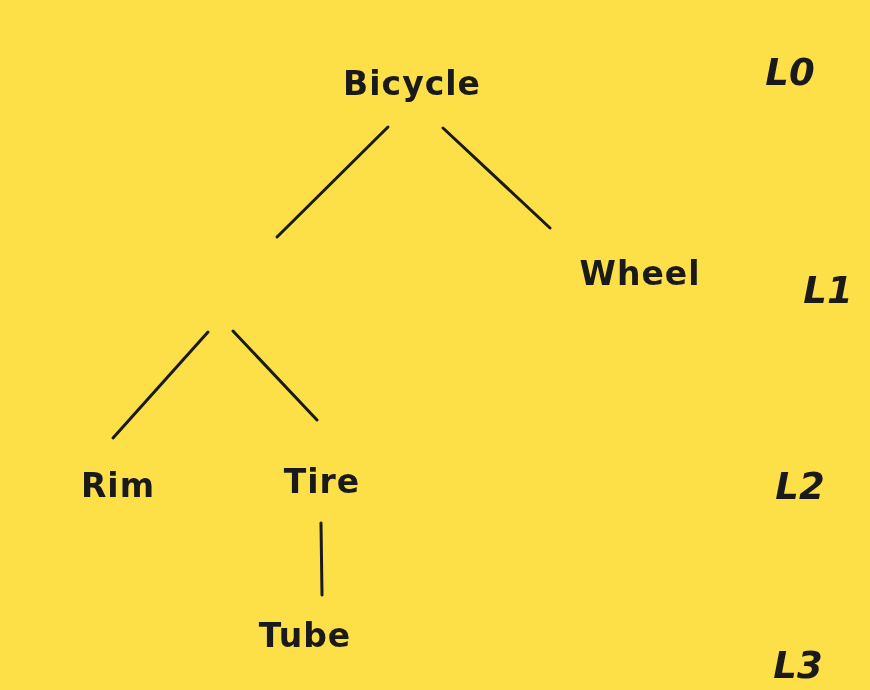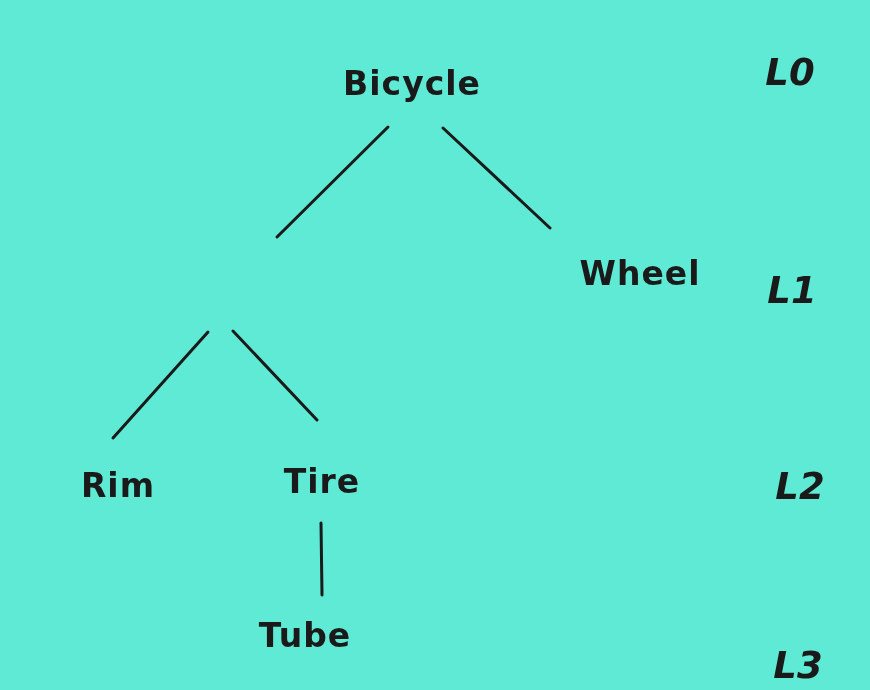--- a/index.html
+++ b/index.html
@@ -42,31 +42,31 @@
     font-size: 37px;
     font-weight: 600;
     font-style: italic;
     color: #1a1a1a;
     white-space: nowrap;
   }
 </style>
 </head>
 <body>
 
-<div class="canvas" style="background: #5eead4;">
+<div class="canvas" style="background: #fde047;">
   <svg class="edges-svg" xmlns="http://www.w3.org/2000/svg" viewBox="0 0 870 690">
       <line x1="388" y1="127" x2="277" y2="237" stroke="#1a1a1a"></line>
       <line x1="443" y1="128" x2="550" y2="228" stroke="#1a1a1a"></line>
       <line x1="208" y1="332" x2="113" y2="438" stroke="#1a1a1a"></line>
       <line x1="233" y1="331" x2="317" y2="420" stroke="#1a1a1a"></line>
       <line x1="321" y1="523" x2="322" y2="595" stroke="#1a1a1a"></line>
     </svg>
 
 <div class="node-label" style="left: 412px; top: 83px; color: rgb(26, 26, 26);">Bicycle</div>
     <div class="node-label" style="left: 640px; top: 273px; color: rgb(26, 26, 26);">Wheel</div>
     <div class="node-label" style="left: 118px; top: 485px; color: rgb(26, 26, 26);">Rim</div>
     <div class="node-label" style="left: 322px; top: 481px; color: rgb(26, 26, 26);">Tire</div>
     <div class="node-label" style="left: 305px; top: 635px; color: rgb(26, 26, 26);">Tube</div>
     <div class="level-label" style="left: 790px; top: 72px; color: rgb(26, 26, 26);">L0</div>
-    <div class="level-label" style="left: 792px; top: 290px; color: rgb(26, 26, 26);">L1</div>
+    <div class="level-label" style="left: 828px; top: 290px; color: rgb(26, 26, 26);">L1</div>
     <div class="level-label" style="left: 800px; top: 486px; color: rgb(26, 26, 26);">L2</div>
     <div class="level-label" style="left: 798px; top: 665px; color: rgb(26, 26, 26);">L3</div>
   </div>
 
 </body></html>

